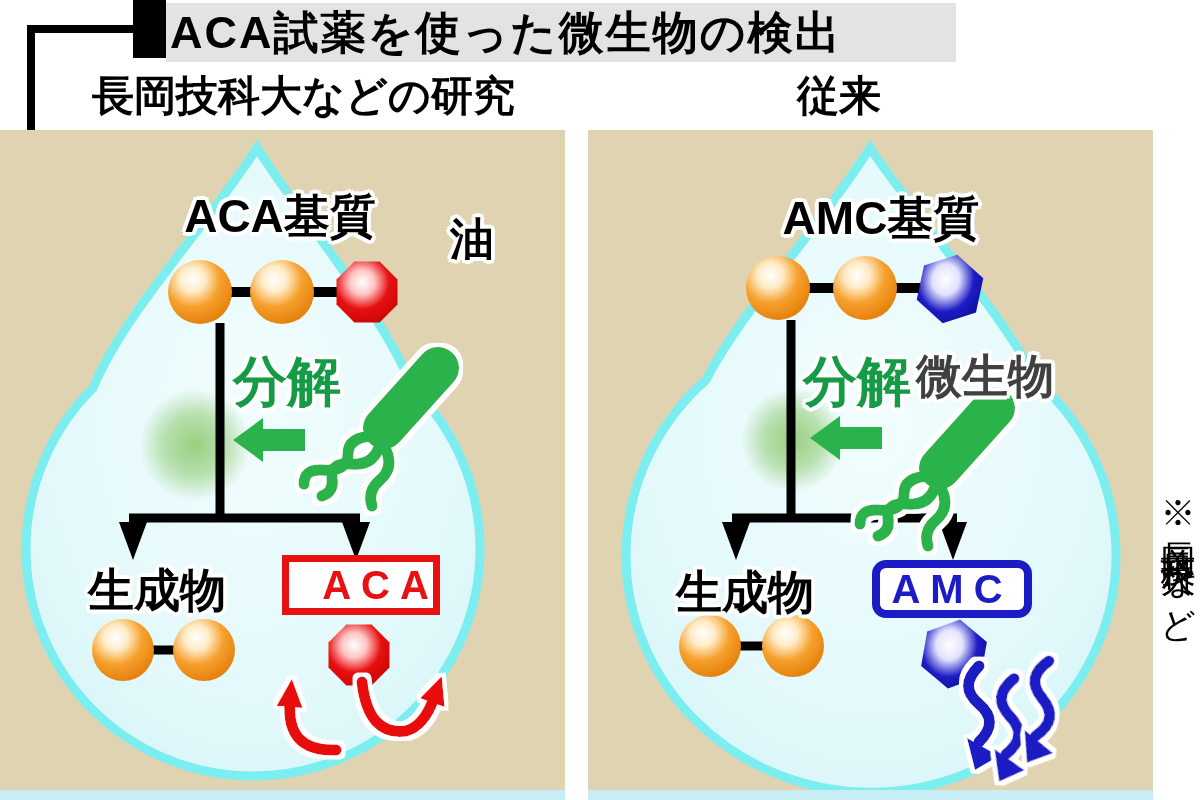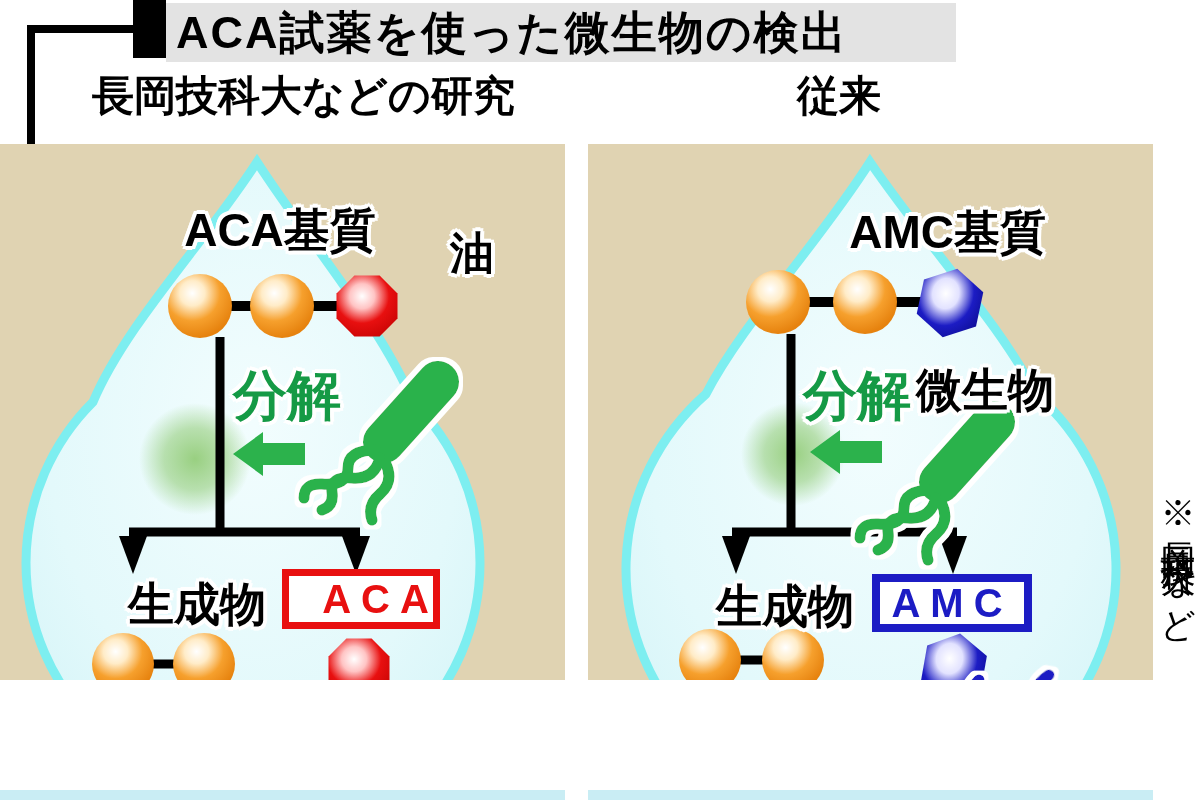--- a/index.html
+++ b/index.html
@@ -2,45 +2,45 @@
 <html style="--c-tan: #e0d3b2; --c-strip: #c9edf4; --c-title_bg: #e3e3e3; --c-droplet_fill: #e3f9fb; --c-droplet_edge: #7deef0; --c-green: #2cb24c; --c-green_dark: #159a45; --c-orange: #f6a02d; --c-red: #e81010; --c-blue: #1c1cc4;"><head>
 <meta charset="utf-8">
 <style>
   html,body{margin:0;padding:0;background:#fff;}
   .stage{position:relative;width:1200px;height:800px;background:#fff;overflow:hidden;
          font-family:"Liberation Sans","DejaVu Sans",sans-serif;color:#000;}
   .abs{position:absolute;}
   
   .title-square{left:133px;top:0;width:33px;height:58px;background:#000;}
   .title-bar{left:166px;top:3px;width:790px;height:59px;background:var(--c-title_bg);
-             font-size:45px;font-weight:bold;line-height:59px;padding-left:10px;
+             font-size:45px;font-weight:bold;line-height:59px;padding-left:4px;
              letter-spacing:2px;white-space:nowrap;box-sizing:border-box;}
   .lead-h{left:27px;top:25px;width:108px;height:8px;background:#000;}
   .lead-v{left:27px;top:25px;width:8px;height:128px;background:#000;}
   .lead-dot{left:19px;top:146px;width:25px;height:25px;border-radius:50%;background:#000;}
   .subtitle{top:68px;font-size:42px;font-weight:bold;white-space:nowrap;margin-left:40px;}
   .subtitle-left{left:52px;}
   .subtitle-right{left:757px;width:180px;}
   
-  .panel{top:144px;width:565px;height:536px;background:var(--c-tan);overflow:hidden;}
+  .panel{top:130px;width:565px;height:660px;background:var(--c-tan);overflow:hidden;}
   .panel-left{left:0;}
   .panel-right{left:588px;}
   .strip{top:790px;height:10px;background:var(--c-strip);}
   .strip-left{left:0;width:565px;}
   .strip-right{left:588px;width:565px;}
   .panel svg.scene{position:absolute;left:0;top:0;}
   
   .glow{text-shadow:-3px -3px 0 #fff,3px -3px 0 #fff,-3px 3px 0 #fff,3px 3px 0 #fff,
         -4px 0 0 #fff,4px 0 0 #fff,0 -4px 0 #fff,0 4px 0 #fff;}
   .lbl{position:absolute;font-weight:bold;white-space:nowrap;}
   .lbl-substrate{font-size:46px;text-align:center;}
   .lbl-oil{font-size:44px;}
   .lbl-decompose{font-size:54px;color:var(--c-green_dark);}
-  .lbl-microbe{font-size:46px;color:#000000;font-family:Liberation Mono, monospace;}
-  .lbl-product{font-size:46px;margin-left:40px;}
+  .lbl-microbe{font-size:46px;color:#404040;font-family:Liberation Mono, monospace;}
+  .lbl-product{font-size:46px;}
   .reagent-box{position:absolute;background:#fff;box-sizing:border-box;
                display:flex;align-items:center;justify-content:center;
                font-weight:bold;font-size:40px;letter-spacing:10px;}
   .reagent-box.red{border:7px solid var(--c-red);color:var(--c-red);padding-left:39px;}
   .reagent-box.blue{border:8px solid var(--c-blue);color:var(--c-blue);}
   
   .footnote{left:1154px;top:474px;height:330px;writing-mode:vertical-rl;
             font-family:"DejaVu Serif","Liberation Serif",serif;
             font-size:35px;letter-spacing:5px;white-space:nowrap;}
 </style>
@@ -173,25 +173,25 @@
         <circle cx="122" cy="516" r="31" fill="url(#gOrange)"></circle>
         <circle cx="205" cy="516" r="31" fill="url(#gOrange)"></circle>
       </g>
       <use href="#hexa" transform="translate(366,524) rotate(10)"></use>
       <g>
         <use href="#wavy" transform="translate(385,536)" filter="url(#fOutline)"></use>
         <use href="#wavy" transform="translate(420,548) rotate(6)" filter="url(#fOutline)"></use>
         <use href="#wavy" transform="translate(455,530) rotate(10)" filter="url(#fOutline)"></use>
       </g>
     </svg>
-    <div class="lbl lbl-substrate glow" style="left:128px;top:58px;width:330px;text-align:right;">AMC基質</div>
+    <div class="lbl lbl-substrate glow" style="left:128px;top:58px;width:330px;">AMC基質</div>
     <div class="lbl lbl-decompose glow" style="left:215px;top:216px;">分解</div>
     <div class="lbl lbl-microbe glow" style="left:328px;top:216px;">微生物</div>
     <div class="lbl lbl-product glow" style="left:88px;top:432px;">生成物</div>
-    <div class="reagent-box blue" style="left:284px;top:430px;width:160px;height:58px;">
+    <div class="reagent-box blue" style="left:284px;top:430px;width:160px;height:58px;border-radius:14px;">
       <span>AMC</span>
     </div>
   </div>
 
   <div class="abs strip strip-left"></div>
   <div class="abs strip strip-right"></div>
 
   <div class="abs footnote">※長岡技科大など</div>
 
 </div>

